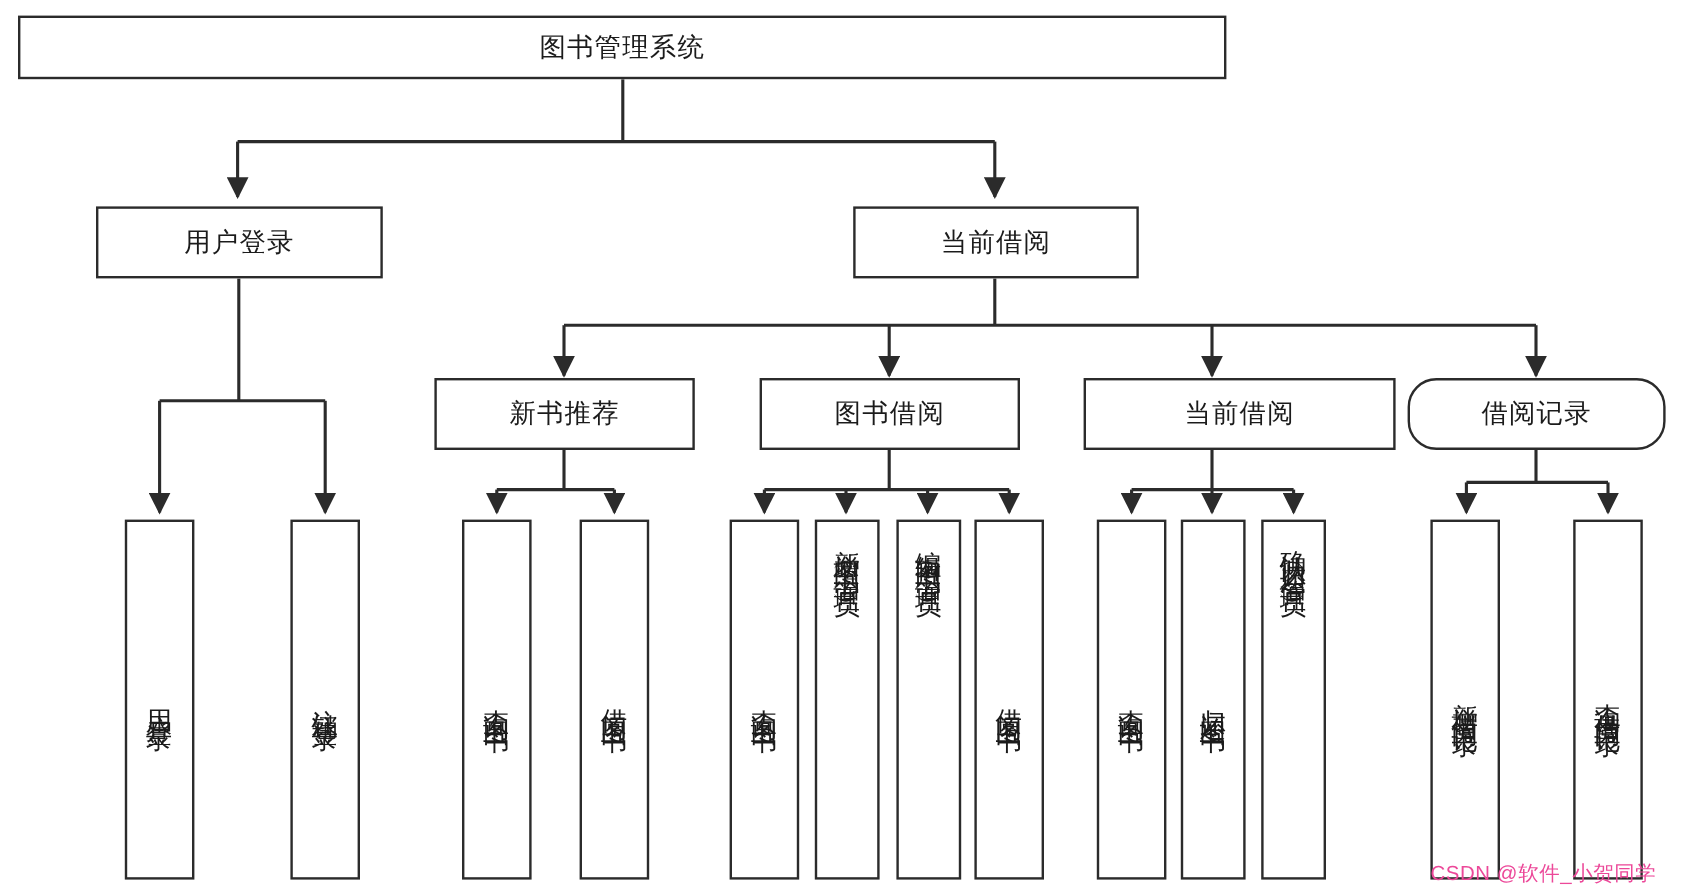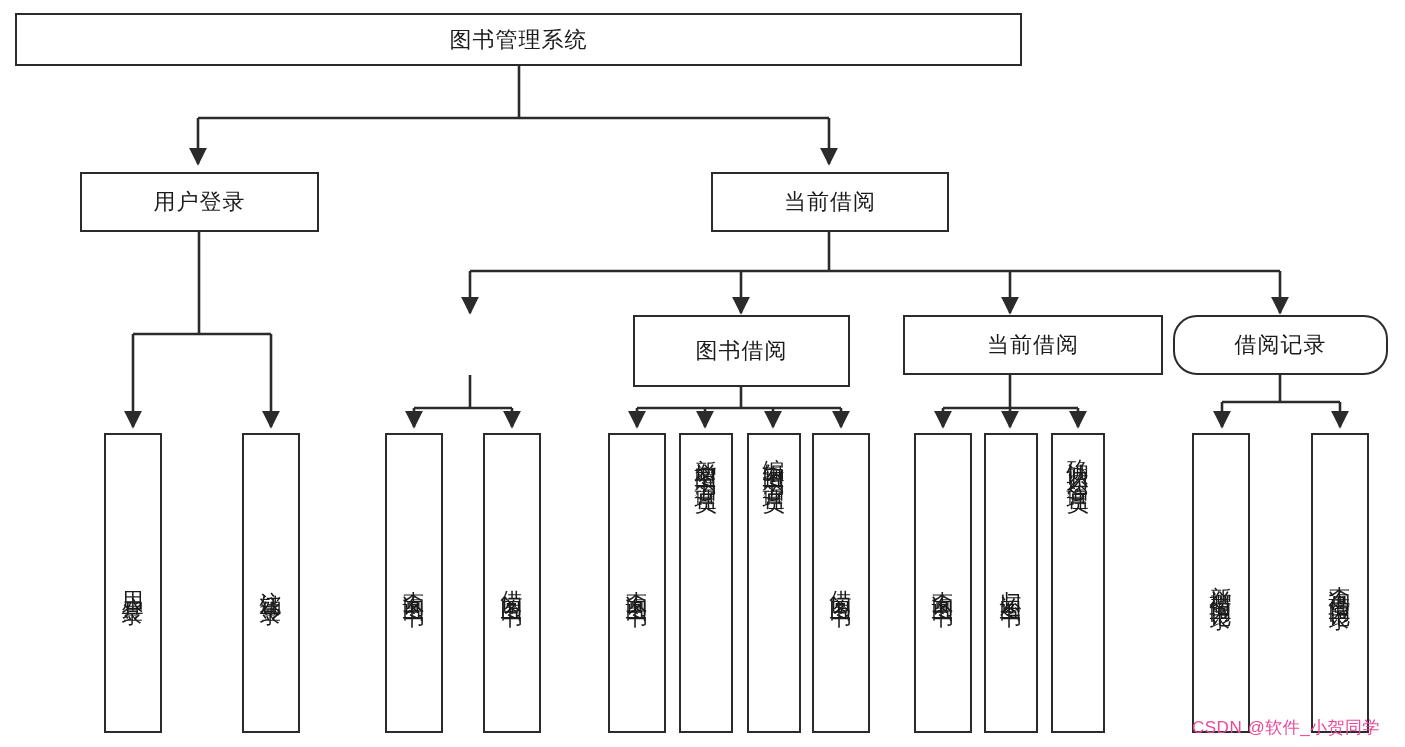--- a/index.html
+++ b/index.html
@@ -118,22 +118,25 @@
   </div>
 
   <div class="node h" style="left:80px;top:172px;width:239px;height:60px;">
     <span>用户登录</span>
   </div>
 
   <div class="node h" style="left:711px;top:172px;width:238px;height:60px;">
     <span>当前借阅</span>
   </div>
 
-
-  <div class="node h" style="left:633px;top:315px;width:217px;height:72px;">
+  <div class="node h" style="left:362px;top:315px;width:217px;height:60px;">
+    <span>新书推荐</span>
+  </div>
+
+  <div class="node h" style="left:633px;top:315px;width:217px;height:60px;">
     <span>图书借阅</span>
   </div>
 
   <div class="node h" style="left:903px;top:315px;width:260px;height:60px;">
     <span>当前借阅</span>
   </div>
 
   <div class="node h" style="left:1173px;top:315px;width:215px;height:60px;border-radius:24px;">
     <span>借阅记录</span>
   </div>

